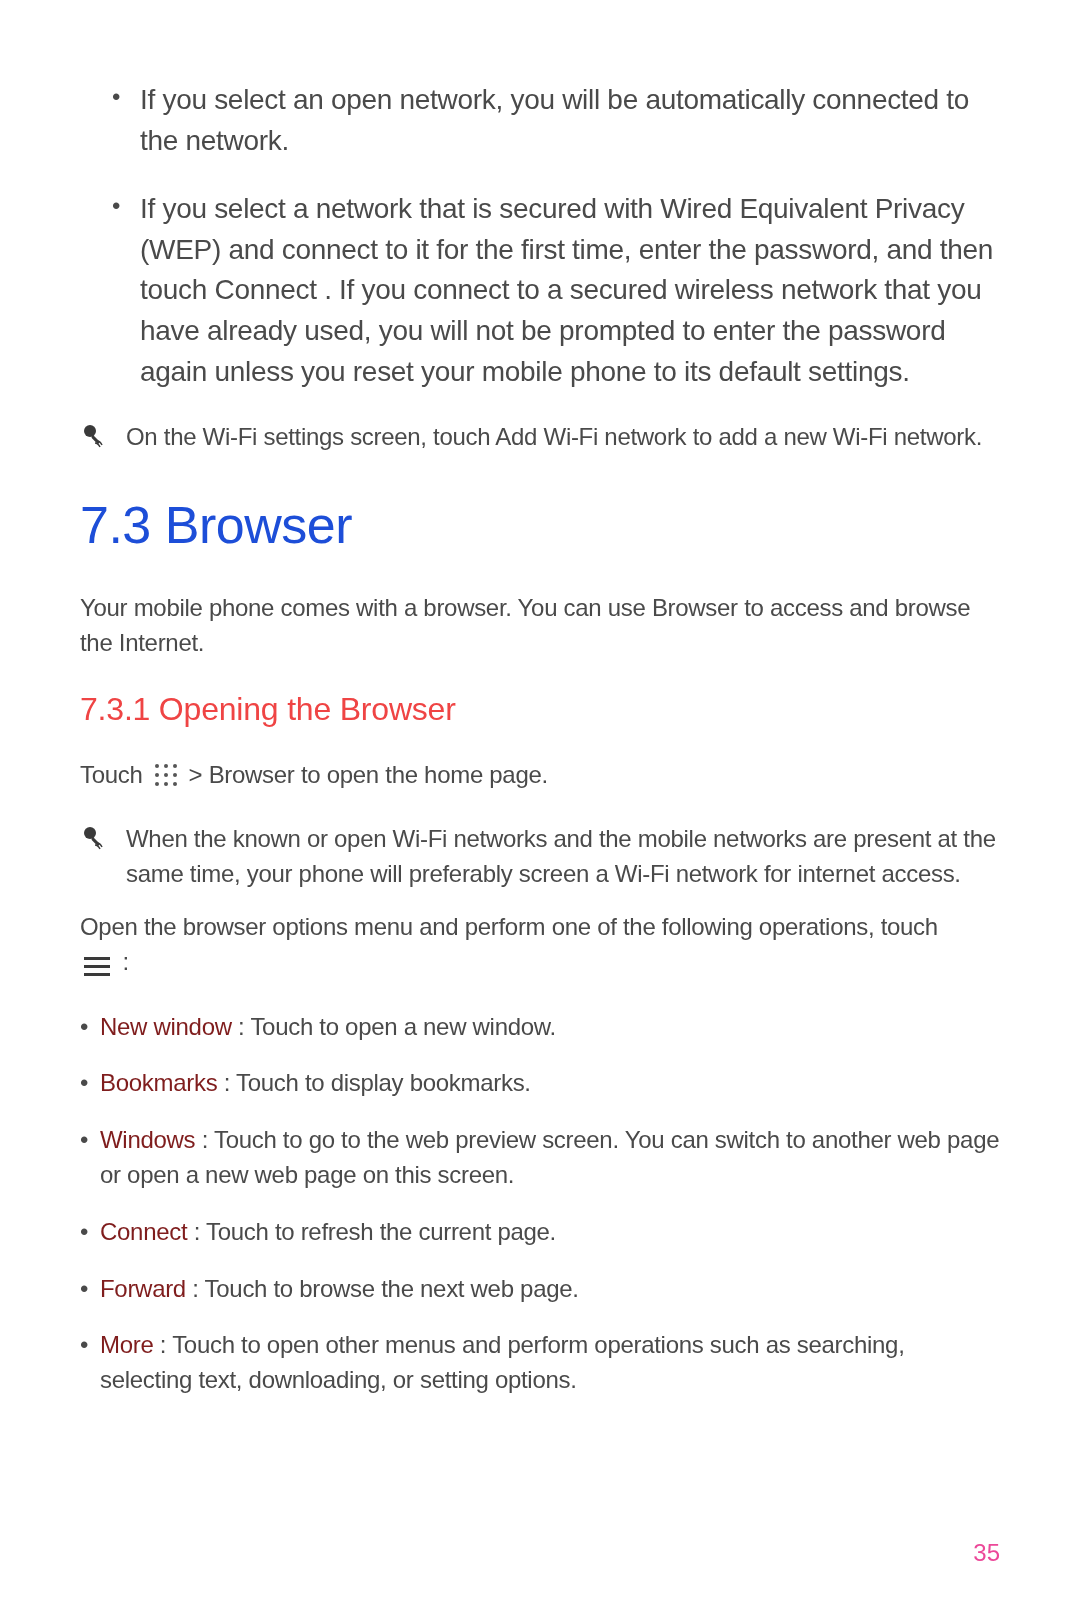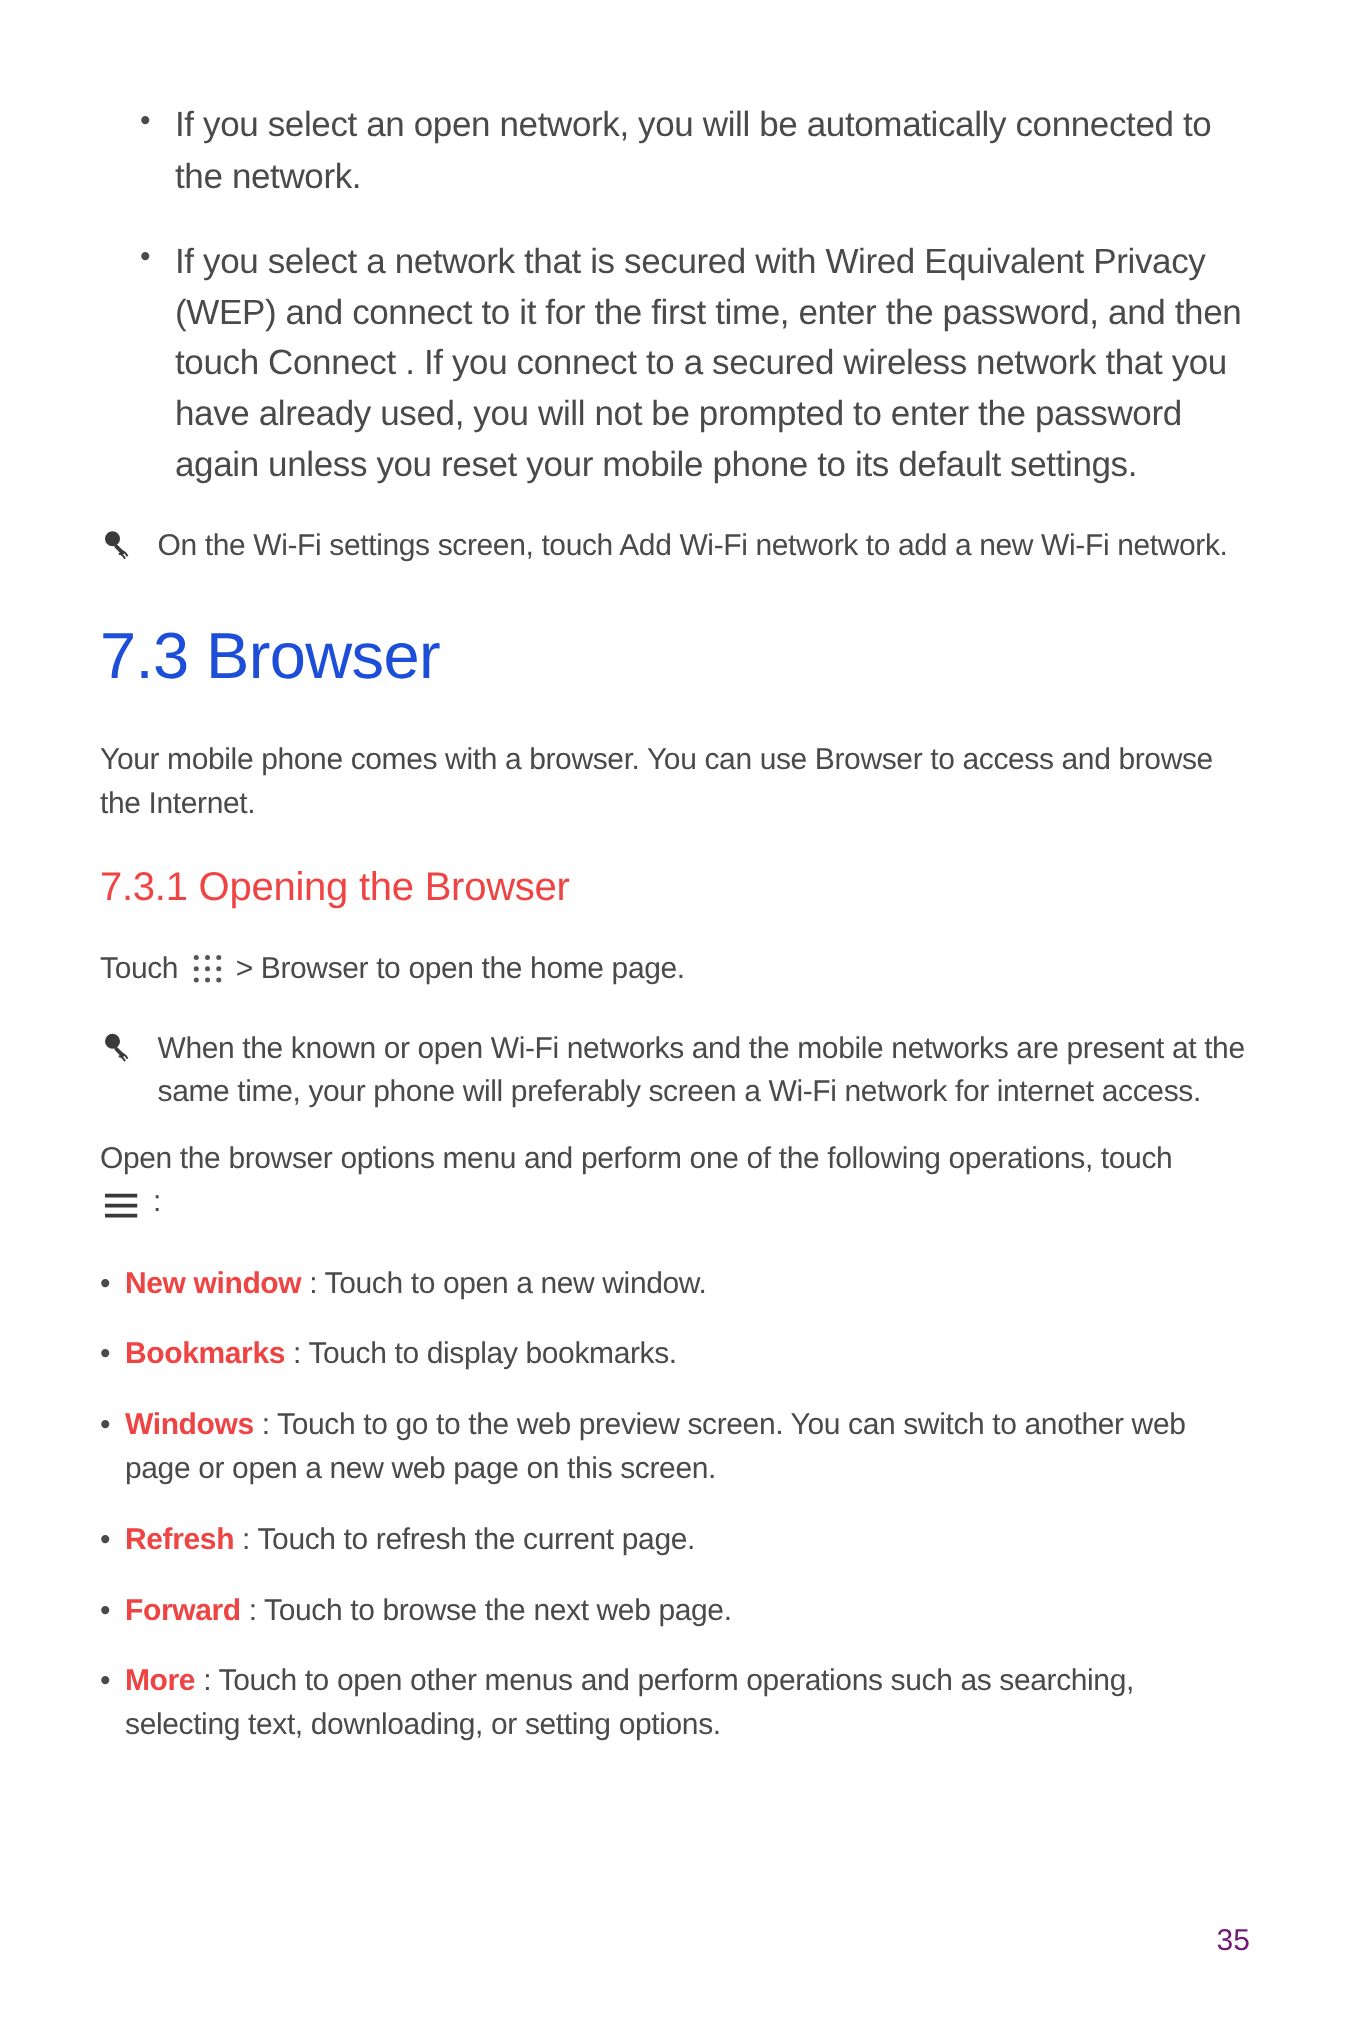--- a/index.html
+++ b/index.html
@@ -108,29 +108,29 @@
     padding-left: 0;
   }
   .options-list li::before {
     content: "•";
     position: absolute;
     left: -20px;
     top: 0;
     font-size: 24px;
   }
   .opt-label {
-    font-weight: bold;
-    color: #ef4444;
+    font-weight: normal;
+    color: #7f1d1d;
   }
   .page-number {
     position: absolute;
     bottom: 50px;
     right: 80px;
     font-size: 24px;
-    color: #701a75;
+    color: #ec4899;
   }
   .nowrap { white-space: nowrap; }
 </style>
 </head>
 <body>
 
 <div class="page">
 
   <ul class="bullet-list">
     <li>If you select an open network, you will be automatically connected to the network.</li>
@@ -203,21 +203,21 @@
     <li>
       <span class="opt-label">New window</span><span>  : </span><span>Touch to open a new window.</span>
     </li>
     <li>
       <span class="opt-label">Bookmarks</span><span>  : </span><span>Touch to display bookmarks.</span>
     </li>
     <li>
       <span class="opt-label">Windows</span><span>  : </span><span>Touch to go to the web preview screen. You can switch to another web page or open a new web page on this screen.</span>
     </li>
     <li>
-      <span class="opt-label">Refresh</span><span> : </span><span>Touch to refresh the current page.</span>
+      <span class="opt-label">Connect</span><span> : </span><span>Touch to refresh the current page.</span>
     </li>
     <li>
       <span class="opt-label">Forward</span><span> : </span><span>Touch to browse the next web page.</span>
     </li>
     <li>
       <span class="opt-label">More</span><span> : </span><span>Touch to open other menus and perform operations such as searching, selecting text, downloading, or setting options.</span>
     </li>
   </ul>
 
 </div>

